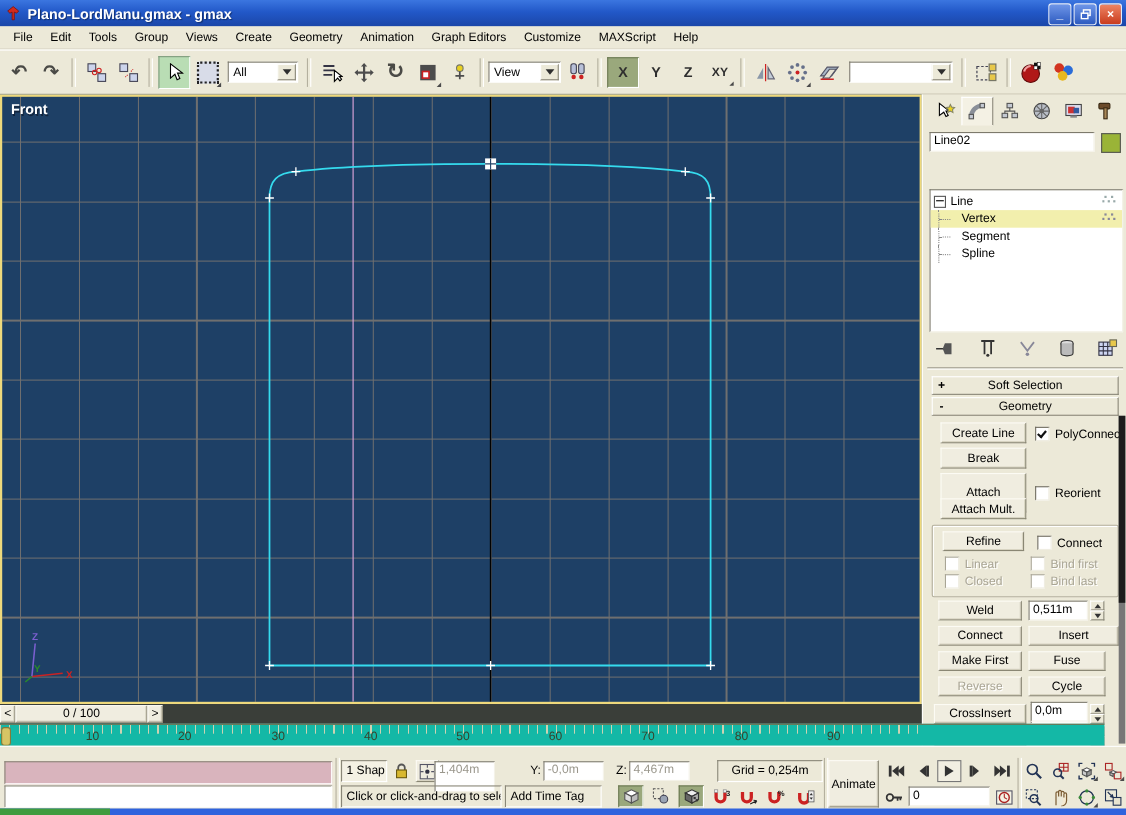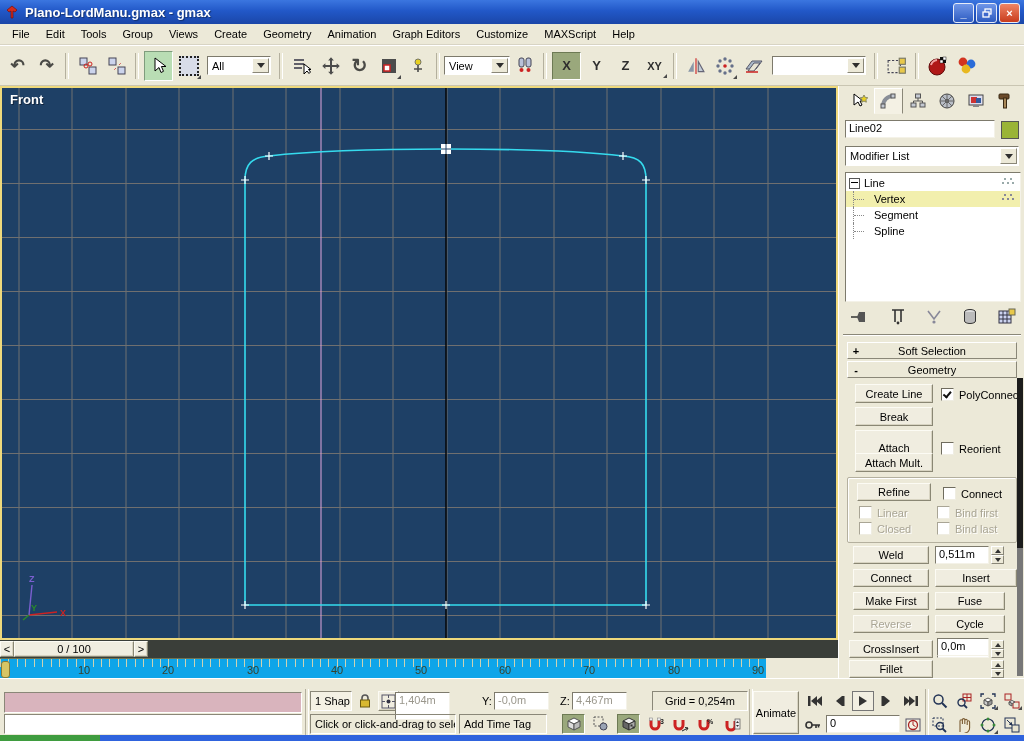--- a/index.html
+++ b/index.html
@@ -97,21 +97,21 @@
   .tri-u{width:0;height:0;border-left:3px solid transparent;border-right:3px solid transparent;
     border-bottom:4px solid #333}
   .tri-d{width:0;height:0;border-left:3px solid transparent;border-right:3px solid transparent;
     border-top:4px solid #333}
   .groupbox{border:1px solid #b4b09e;border-radius:2px;box-shadow:1px 1px 0 #fff inset}
   #pscroll{position:absolute;left:178px;top:292px;width:6px;height:298px;background:#777}
   #pscroll .thumb{position:absolute;left:0;top:0;width:6px;height:170px;background:#1c1c1c}
 
   
   #timesliderrow{left:0;top:640px;width:838px;height:18px;background:#3a3e39;display:flex;align-items:center}
-  #ruler{left:0;top:658px;width:766px;height:20px;background:#0ea5e9;border-top:1px solid #6e7554;
+  #ruler{left:0;top:658px;width:1004px;height:20px;background:#14b8a6;border-top:1px solid #6e7554;
     box-sizing:border-box;overflow:hidden}
   #ruler .ticks{position:absolute;left:0;top:0;width:838px;height:8px;
     background:repeating-linear-gradient(to right,#cdd2b2 0 1px,transparent 1px 8.42px)}
   #ruler .num{position:absolute;top:5px;width:24px;text-align:center;color:#39412a;font-size:11px}
   #tmarker{position:absolute;left:1px;top:2px;width:7px;height:15px;background:#d6c565;
     border:1px solid #857a38;border-radius:3px}
 
   
   #statusbar{left:0;top:678px;width:1024px;height:57px;background:#ece9d8;border-top:1px solid #fff;box-sizing:border-box}
   .sunken{border:1px solid;border-color:#8a8778 #fff #fff #8a8778;box-sizing:border-box;
@@ -393,26 +393,20 @@
         <rect x="7.5" y="6" width="3" height="10" fill="#a88858" stroke="#3a2a14"></rect>
       </svg>
     </div>
   </div>
 
   <div class="field abs" style="left:6px;top:34px;width:150px;height:18px">
     <span>Line02</span>
   </div>
   <div class="swatch abs" style="left:162px;top:35px;background:#9ab437"></div>
 
-  <div class="dd abs" style="left:6px;top:60px;width:174px;height:20px">
-    <span>Modifier List</span>
-    <span class="ddarrow">
-        <span class="tri-down"></span>
-      </span>
-  </div>
 
   <div class="stackbox abs" style="left:6px;top:86px;width:174px;height:128px">
     <div class="srow" style="margin-top:2px">
       <span class="minusbox"></span>
       <span>Line</span>
       <svg width="14" height="12" style="position:absolute;right:4px">
         <g fill="#9aa">
             <rect x="2" y="1" width="2" height="2"></rect>
             <rect x="8" y="1" width="2" height="2"></rect>
             <rect x="0" y="5" width="2" height="2"></rect>

